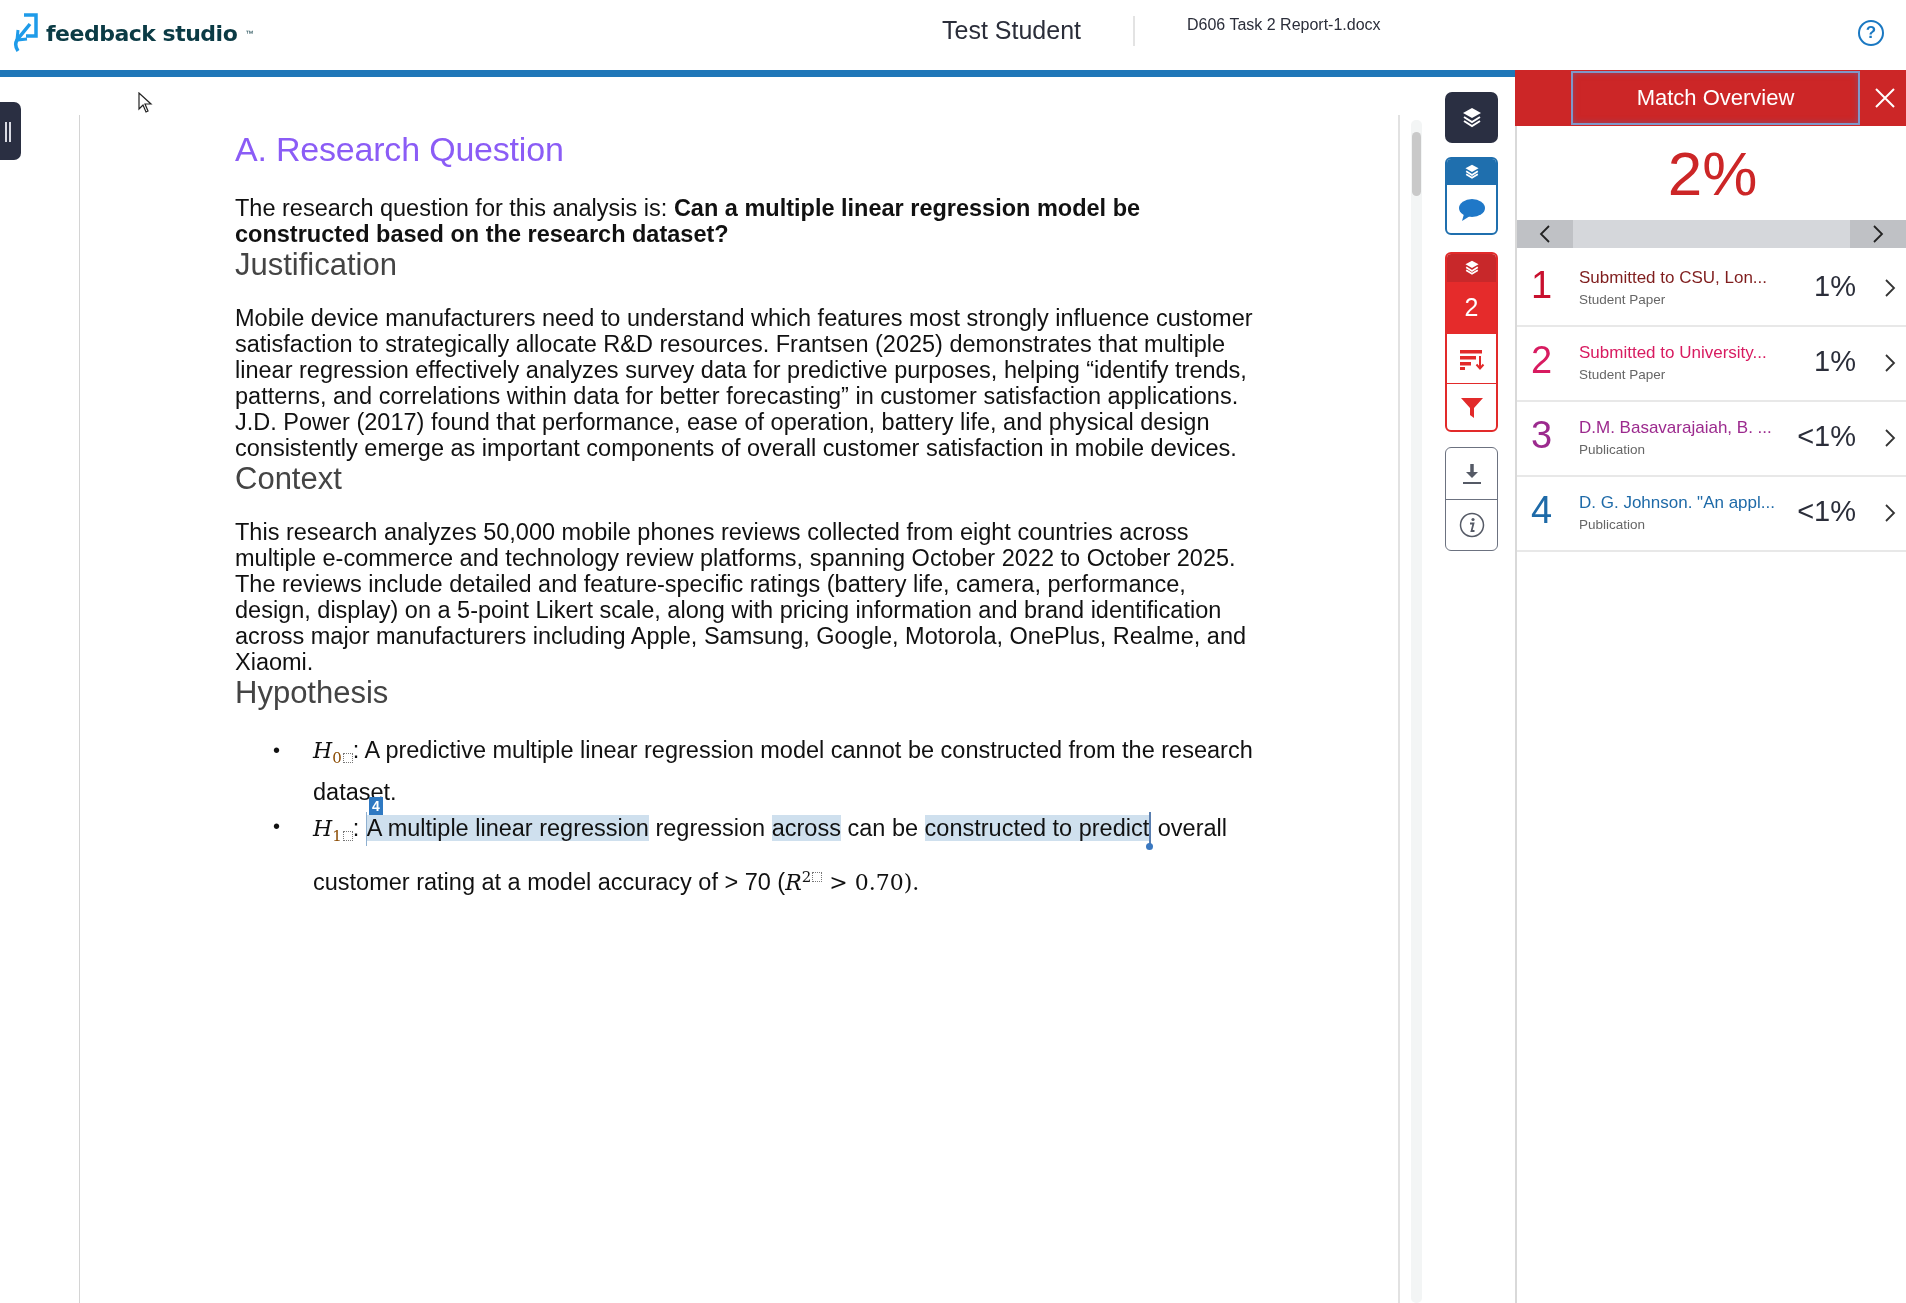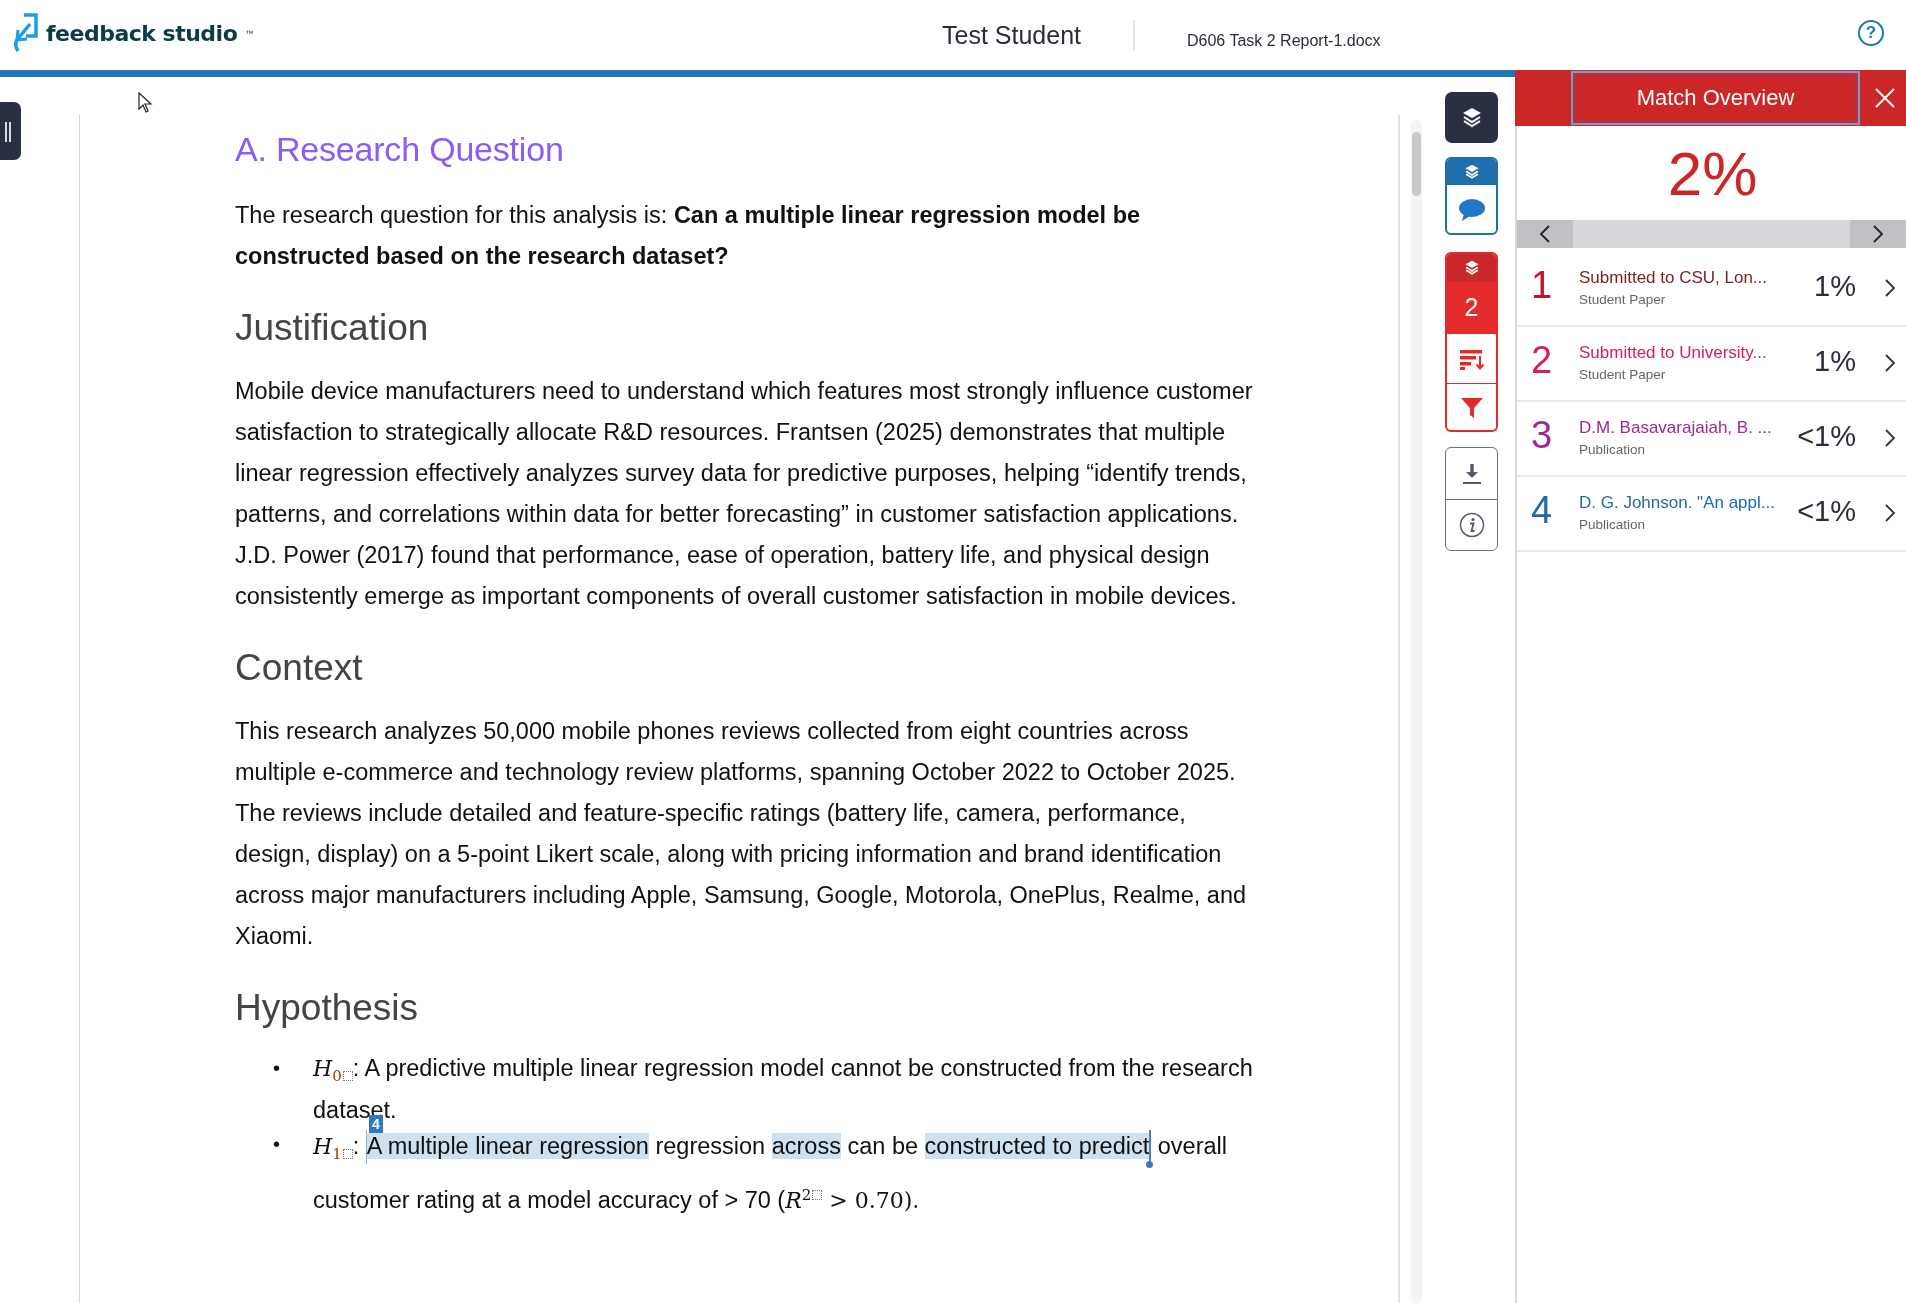--- a/index.html
+++ b/index.html
@@ -5,43 +5,43 @@
     * { box-sizing: border-box; margin: 0; padding: 0; }
     html, body { width: 1906px; height: 1303px; overflow: hidden; background: #fff; }
     body { position: relative; font-family: "Liberation Sans", sans-serif; color: #111; }
 
     
     .topbar { position: absolute; left: 0; top: 0; width: 1906px; height: 70px; background: #fff; }
     .logo { position: absolute; left: 12px; top: 12px; display: flex; align-items: center; gap: 6px; }
     .logo-mark { width: 28px; height: 42px; }
     .logo-text { font-family: "DejaVu Sans", sans-serif; font-size: 22px; font-weight: bold; color: #0b3b45; letter-spacing: -0.5px; }
     .logo-tm { font-size: 8px; color: #0b3b45; vertical-align: top; margin-left: 2px; }
-    .title-wrap { position: absolute; left: 942px; top: 16px; display: flex; align-items: flex-end; height: 34px; gap: 38px; }
+    .title-wrap { position: absolute; left: 942px; top: 16px; display: flex; align-items: flex-start; height: 34px; gap: 38px; }
     .student-name { font-size: 25px; color: #2b2e3a; padding-right: 14px; }
     .title-sep { width: 2px; height: 30px; background: #e3e3e3; }
     .file-name { font-size: 16px; color: #2b2e3a; padding-left: 14px; }
     .help-btn { position: absolute; left: 1858px; top: 20px; width: 26px; height: 26px; border: 2.5px solid #1a78c2; border-radius: 50%; color: #1a78c2; font-size: 17px; font-weight: bold; text-align: center; line-height: 21px; cursor: pointer; }
     .blue-rule { position: absolute; left: 0; top: 70px; width: 1515px; height: 7px; background: #1f77b8; }
 
     
     .side-handle { position: absolute; left: 0; top: 102px; width: 21px; height: 58px; background: #2a2f42; border-radius: 0 7px 7px 0; cursor: pointer; }
     .side-handle .grip { position: absolute; left: 5px; top: 20px; width: 2px; height: 20px; background: #d9dbe3; box-shadow: 4px 0 0 #d9dbe3; }
 
     .cursor-icon { position: absolute; left: 138px; top: 92px; width: 16px; height: 22px; }
 
     
     .doc-left-line { position: absolute; left: 79px; top: 115px; width: 1px; height: 1188px; background: #d4d4d4; }
     .doc-right-line { position: absolute; left: 1398px; top: 115px; width: 2px; height: 1188px; background: #e2e2e2; }
     .scroll-track { position: absolute; left: 1411px; top: 120px; width: 11px; height: 1183px; background: #f3f5f5; border-radius: 5px; cursor: pointer; }
     .scroll-thumb { position: absolute; left: 1412px; top: 132px; width: 9px; height: 64px; background: #c9c9c9; border-radius: 5px; cursor: pointer; }
 
     .doc { position: absolute; left: 235px; top: 130px; width: 1020px; }
     .doc h1 { font-size: 34px; font-weight: normal; color: #8b5cf6; margin-bottom: 26px; letter-spacing: -0.2px; }
-    .doc h2 { font-size: 37px; font-weight: normal; color: #444; margin-top: 30px; margin-bottom: 22px; }
-    .doc p { font-size: 23.5px; line-height: 41px; color: #111; }
+    .doc h2 { font-size: 31px; font-weight: normal; color: #444; margin-bottom: 22px; }
+    .doc p { font-size: 23.5px; line-height: 26px; color: #111; }
     .doc p b { font-weight: bold; }
     .doc ul { list-style: none; margin-top: 2px; }
     .doc li { position: relative; padding-left: 78px; font-size: 23.5px; line-height: 34px; }
     .doc li .bullet { position: absolute; left: 38px; top: 0; font-size: 20px; }
     .math { font-family: "DejaVu Serif", "Liberation Serif", serif; font-style: italic; font-size: 22px; }
     .math sub, .math sup { font-style: normal; font-size: 15px; }
     .sub-orange { color: #8a4a00; }
     .box-mark { display: inline-block; width: 10px; height: 10px; border: 1px dotted #777; vertical-align: -5px; margin-left: 1px; }
     .hl { background: #cfe0ee; }
     .match-badge { position: absolute; left: 134px; top: -12px; background: #2f79c2; color: #fff; font-size: 14px; font-weight: bold; width: 14px; height: 18px; text-align: center; line-height: 18px; cursor: pointer; }

